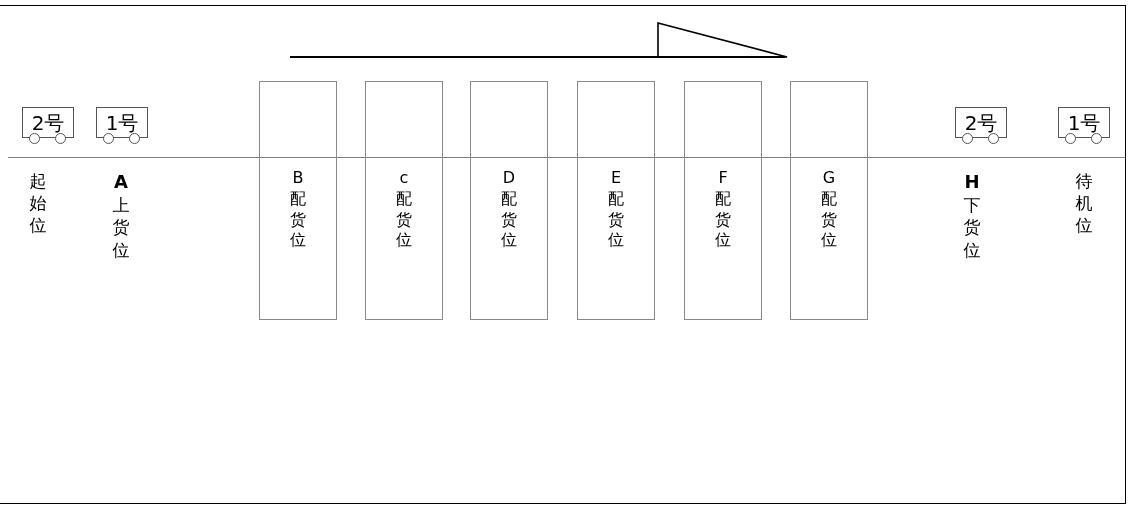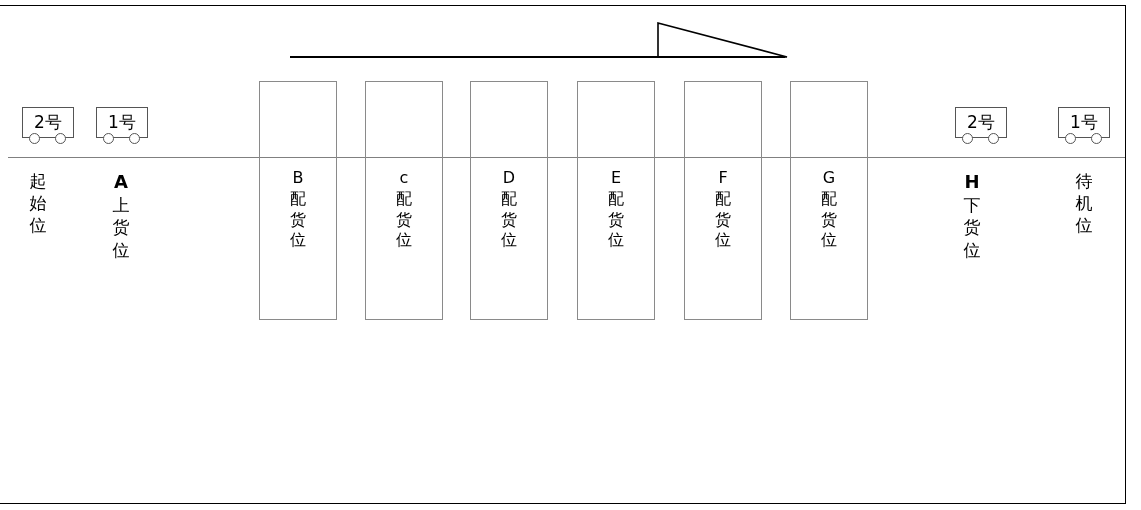--- a/index.html
+++ b/index.html
@@ -85,21 +85,21 @@
   }
   .cart-label {
     position: absolute;
     left: 0;
     top: 0;
     width: 100%;
     height: 100%;
     display: flex;
     align-items: center;
     justify-content: center;
-    font-size: 17px;
+    font-size: 20px;
     color: #000000;
     letter-spacing: 0px;
     line-height: 1;
   }
   .wheel {
     position: absolute;
     width: 11px;
     height: 11px;
     box-sizing: border-box;
     border: 1.2px solid #555555;

